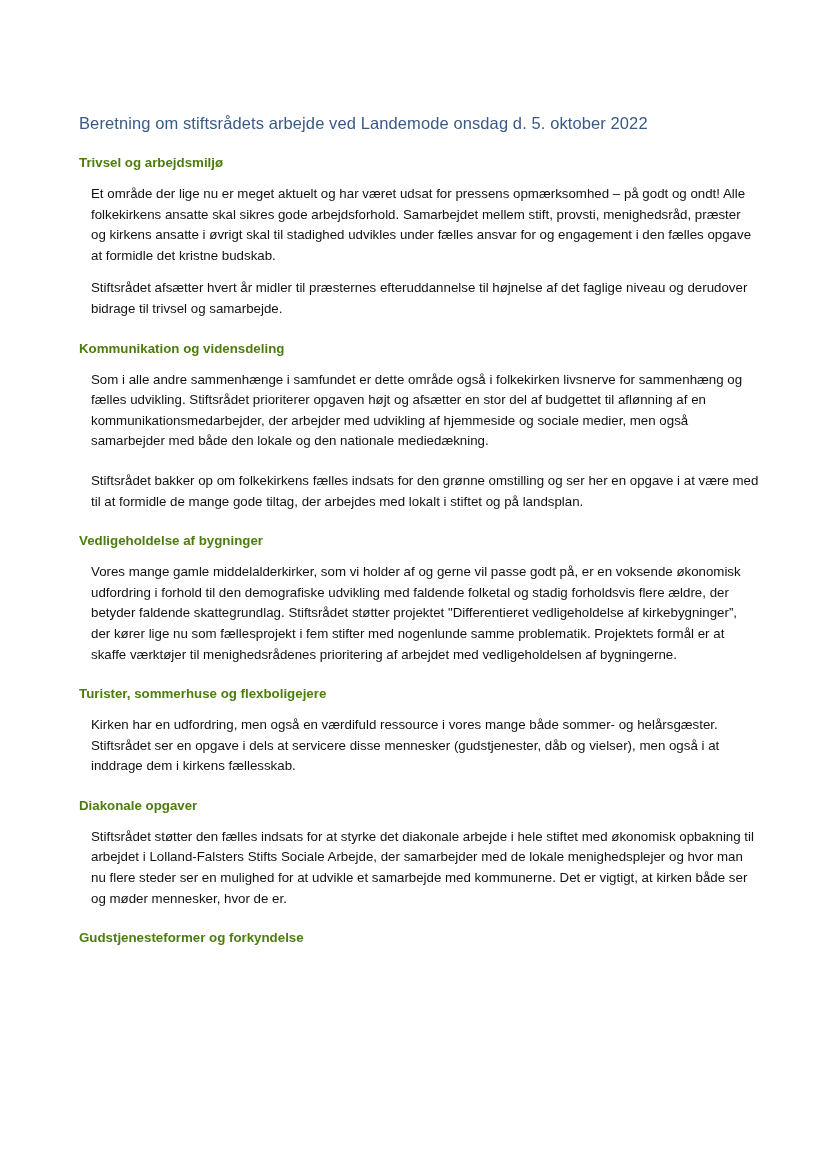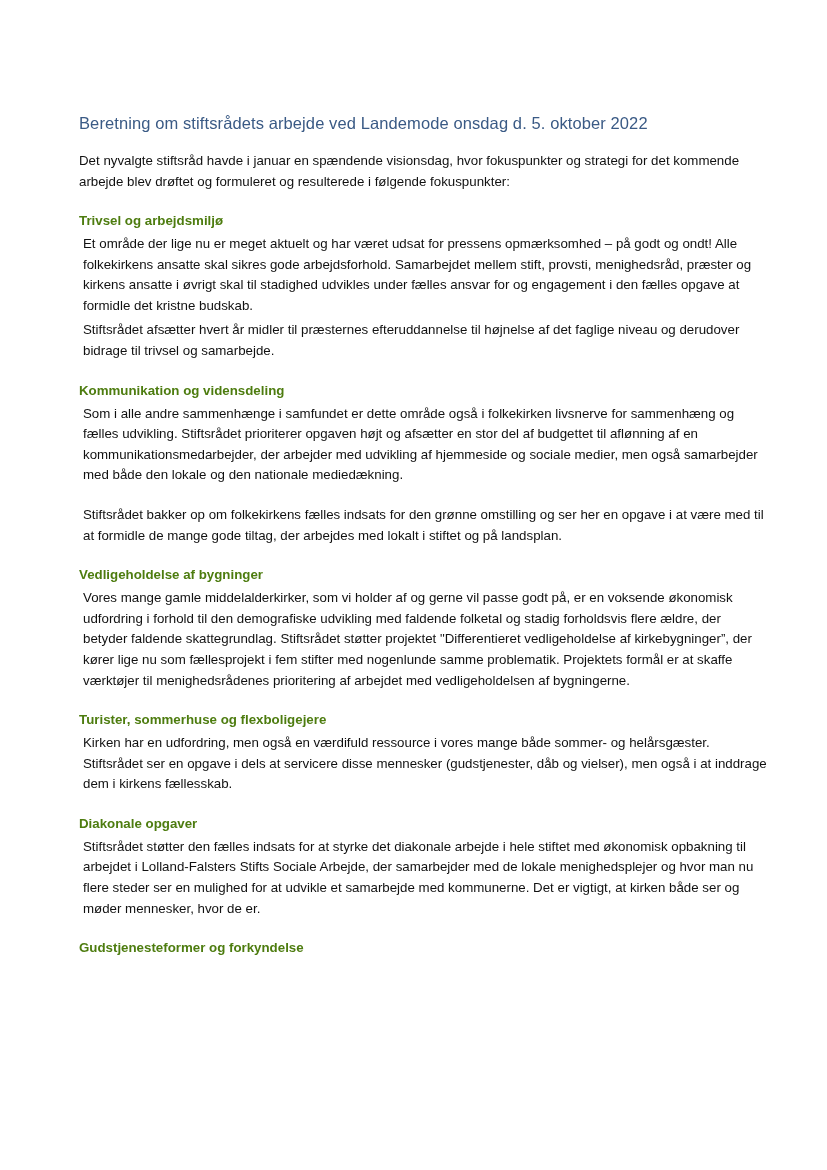--- a/index.html
+++ b/index.html
@@ -65,33 +65,32 @@
   }
   .section-body {
     font-size: 13.3px;
     font-weight: 400;
     color: #111111;
     line-height: 20.6px;
     margin: 2px 0 0 0;
     text-align: left;
   }
   .section-body p {
-    margin: 4px;
+    margin: 12px;
   }
 </style>
 </head>
 <body>
 
 <div class="page">
   <div class="content">
 
     <h1 class="doc-title">Beretning om stiftsrådets arbejde ved Landemode onsdag d. 5. oktober 2022</h1>
 
 
-    <p class="lead-para">Det nyvalgte stiftsråd havde i januar en spændende visionsdag, hvor fokuspunkter og strategi for det kommende arbejde blev drøftet og formuleret og resulterede i følgende fokuspunkter:</p>
 
     <div id="sections-container">
         <div class="section">
           <h3 class="section-heading">Trivsel og arbejdsmiljø</h3>
           <div class="section-body">
             <p>Et område der lige nu er meget aktuelt og har været udsat for pressens opmærksomhed – på godt og ondt! Alle folkekirkens ansatte skal sikres gode arbejdsforhold. Samarbejdet mellem stift, provsti, menighedsråd, præster og kirkens ansatte i øvrigt skal til stadighed udvikles under fælles ansvar for og engagement i den fælles opgave at formidle det kristne budskab.</p>
             <p>Stiftsrådet afsætter hvert år midler til præsternes efteruddannelse til højnelse af det faglige niveau og derudover bidrage til trivsel og samarbejde.</p>
           </div>
         </div>
         <div class="section">

